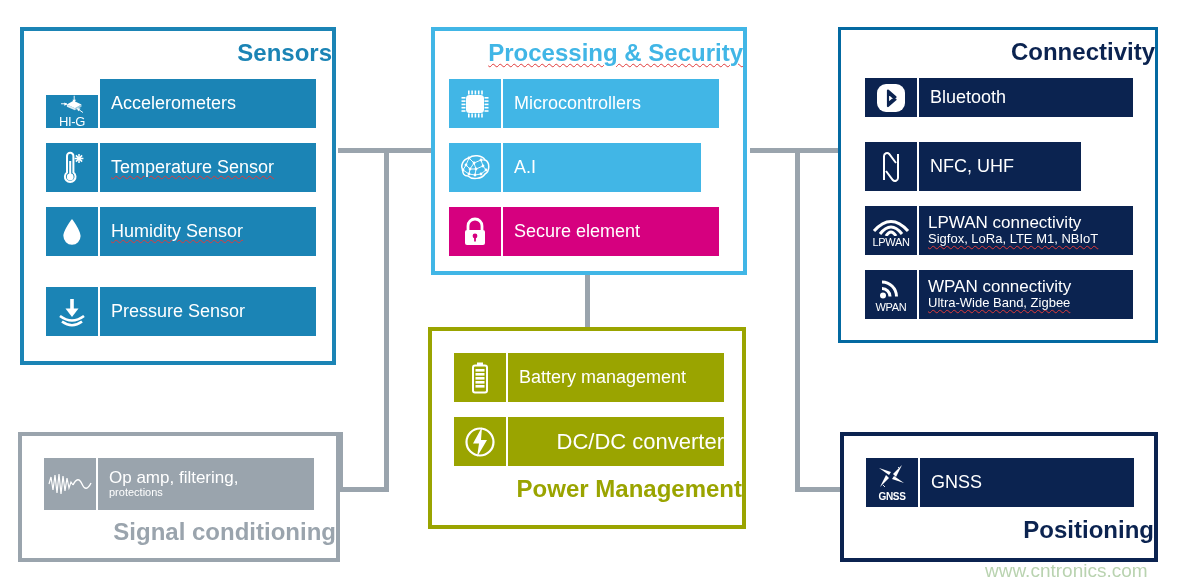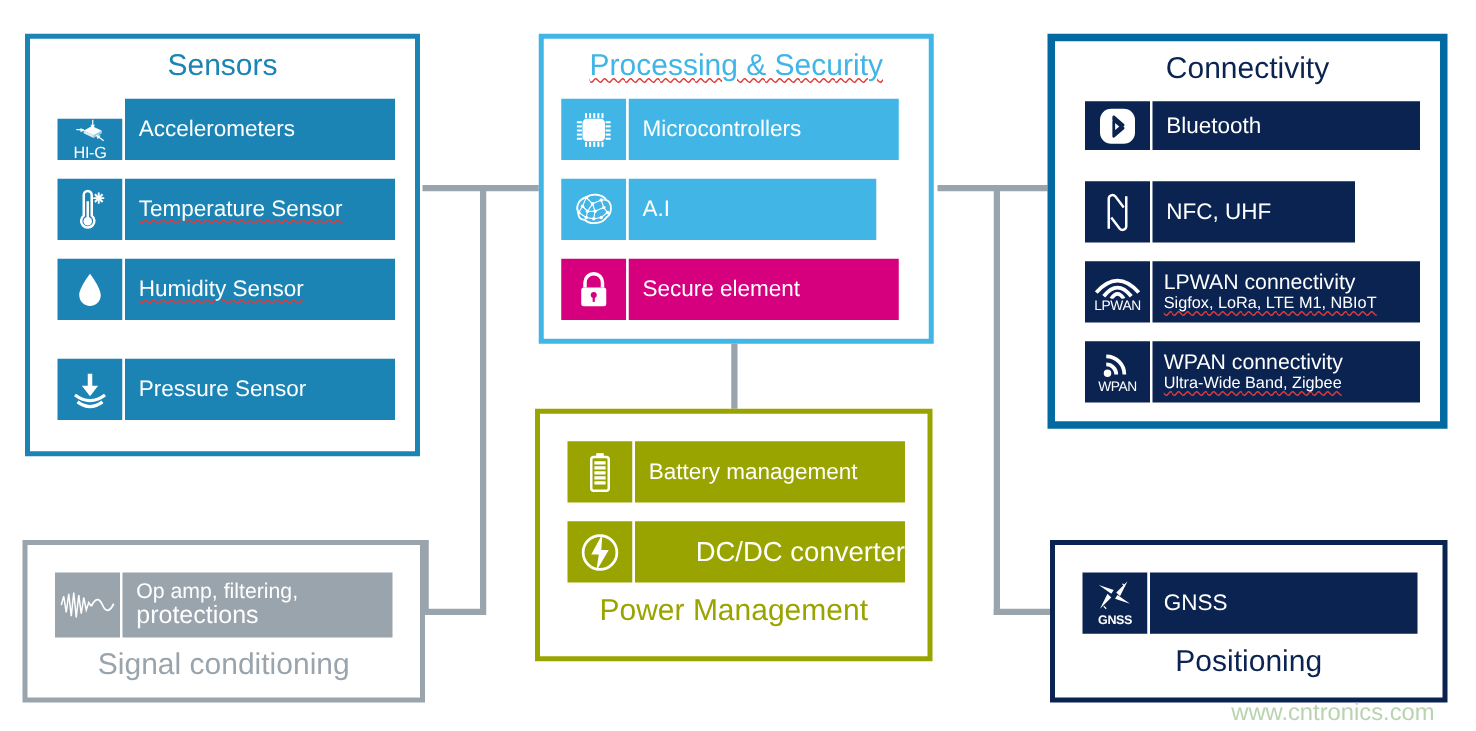--- a/index.html
+++ b/index.html
@@ -5,25 +5,25 @@
   html,body{margin:0;padding:0;background:#ffffff;}
   body{width:1181px;height:585px;overflow:hidden;
        font-family:"Liberation Sans","DejaVu Sans",sans-serif;}
   #stage{position:relative;width:1181px;height:585px;}
 
   
   .line{position:absolute;background:#9aa4ad;z-index:1;}
 
   
   .group{position:absolute;background:#ffffff;box-sizing:border-box;z-index:2;}
-  .group-title{text-align:center;white-space:nowrap;font-weight:400;}
+  .group-title{text-align:right;white-space:nowrap;font-weight:700;}
 
   .g-sensors       {border:4px solid #1b84b5;}
   .g-processing    {border:4px solid #41b6e6;}
-  .g-connectivity  {border:6px solid #0369a1;}
+  .g-connectivity  {border:3px solid #0369a1;}
   .g-power         {border:4px solid #9aa400;}
   .g-signal        {border:4px solid #9aa4ad;}
   .g-positioning   {border:4px solid #0b2350;}
 
   .t-sensors      {color:#1b84b5;}
   .t-processing   {color:#41b6e6;text-decoration:underline;text-decoration-color:#41b6e6;}
   .t-connectivity {color:#0b2350;}
   .t-power        {color:#9aa400;}
   .t-signal       {color:#9aa4ad;}
   .t-positioning  {color:#0b2350;}
@@ -345,21 +345,21 @@
     <div class="row grey" style="left:22px;top:22px;width:270px;height:52px;">
       <div class="ico" style="width:52px;">
         <svg width="46" height="26" viewBox="0 0 46 26">
           <polyline fill="none" stroke="#fff" stroke-width="1.2" points="2,13 4,6 6,19 8,4 10,22 12,3 14,23 16,5 18,20 20,7 22,17 24,11 26,14"></polyline>
           <path d="M26,14 Q31,4 35,13 Q39,22 44,12" fill="none" stroke="#fff" stroke-width="1.4"></path>
         </svg>
       </div>
       <div class="sep"></div>
       <div class="lbl">
         <span class="main" style="font-size:17px;">Op amp, filtering,</span>
-        <span class="main" style="font-size:20px;">protections</span>
+        <span class="main" style="font-size:11px;">protections</span>
       </div>
     </div>
 
     <div class="group-title t-signal" style="font-size:24px;position:absolute;left:0;right:0;top:82px;">Signal conditioning</div>
   </div>
 
   <div class="group g-positioning" style="left:840px;top:432px;width:318px;height:130px;">
     <div class="row navy" style="left:22px;top:22px;width:268px;height:49px;">
       <div class="ico" style="width:52px;">
         <svg width="32" height="28" viewBox="0 0 32 28">

